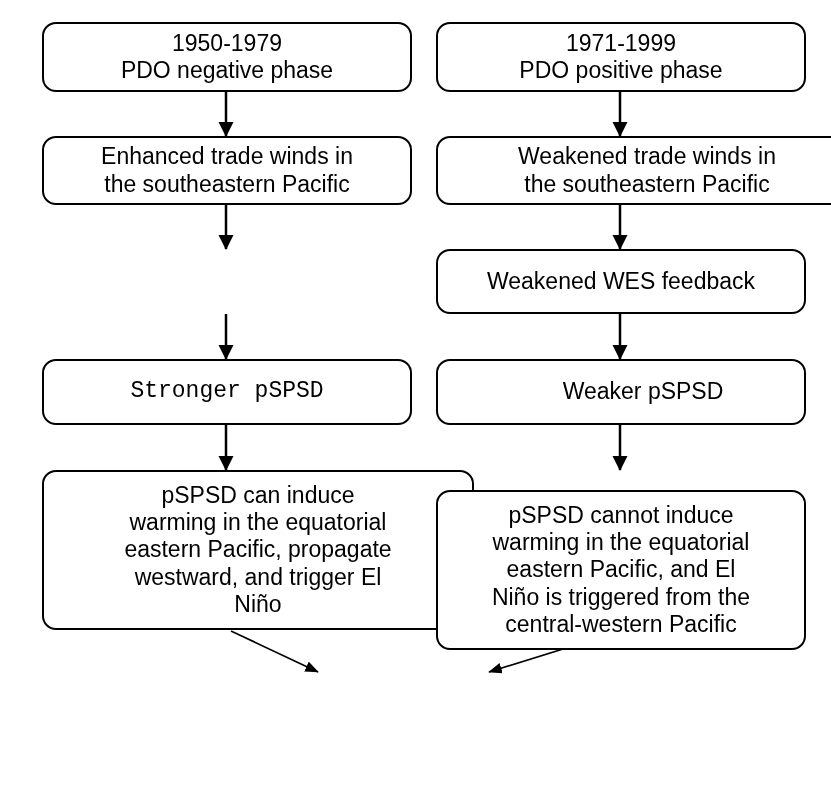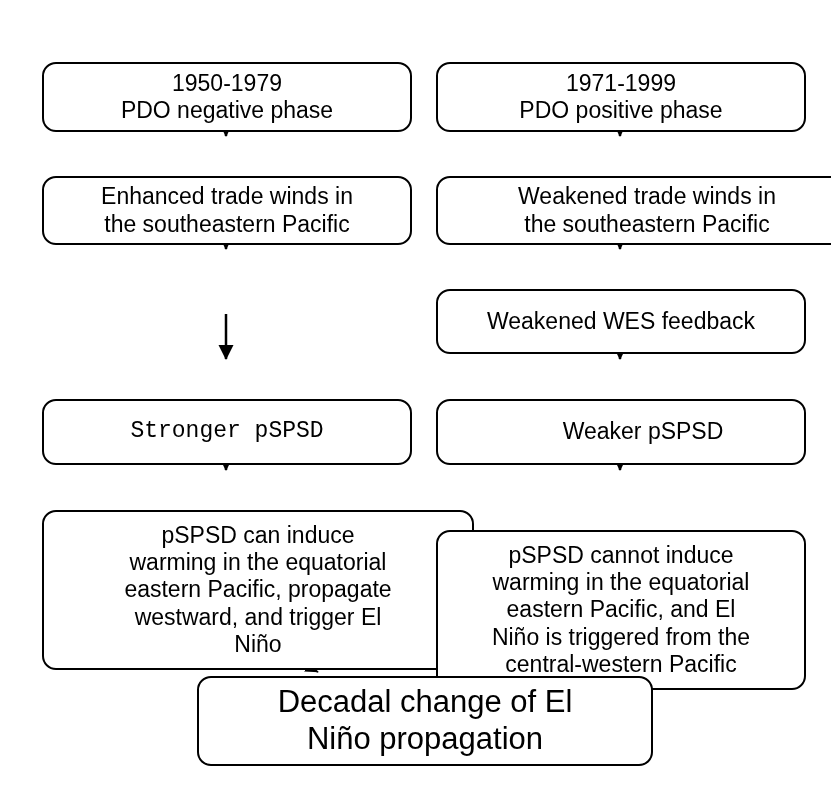--- a/index.html
+++ b/index.html
@@ -39,21 +39,21 @@
     line-height: 1.18;
     z-index: 2;
   }
   .node .node-text {
     display: block;
     width: 100%;
     padding: 0 8px;
     box-sizing: border-box;
     white-space: pre-line;
   }
-  .n-size-normal { font-size: 23px; margin-top: 40px; }
+  .n-size-normal { font-size: 23px; }
   .n-size-final  { font-size: 31px; }
 </style>
 </head>
 <body>
 
 <div id="canvas">
 
   <svg id="arrow-layer" viewBox="0 0 831 786" width="831" height="786" xmlns="http://www.w3.org/2000/svg">
     <defs>
       <marker id="arrowhead" markerWidth="7" markerHeight="7" refX="5.6" refY="3" orient="auto" markerUnits="strokeWidth">
@@ -120,18 +120,14 @@
   </div>
 
   <div class="node n-size-normal" style="left:436px; top:490px; width:370px; height:160px;">
     <span class="node-text">pSPSD cannot induce
 warming in the equatorial
 eastern Pacific, and El
 Niño is triggered from the
 central-western Pacific</span>
   </div>
 
-  <div class="node n-size-final" style="left:197px; top:676px; width:456px; height:90px;">
-    <span class="node-text">Decadal change of El
-Niño propagation</span>
-  </div>
 
 </div>
 
 </body></html>

